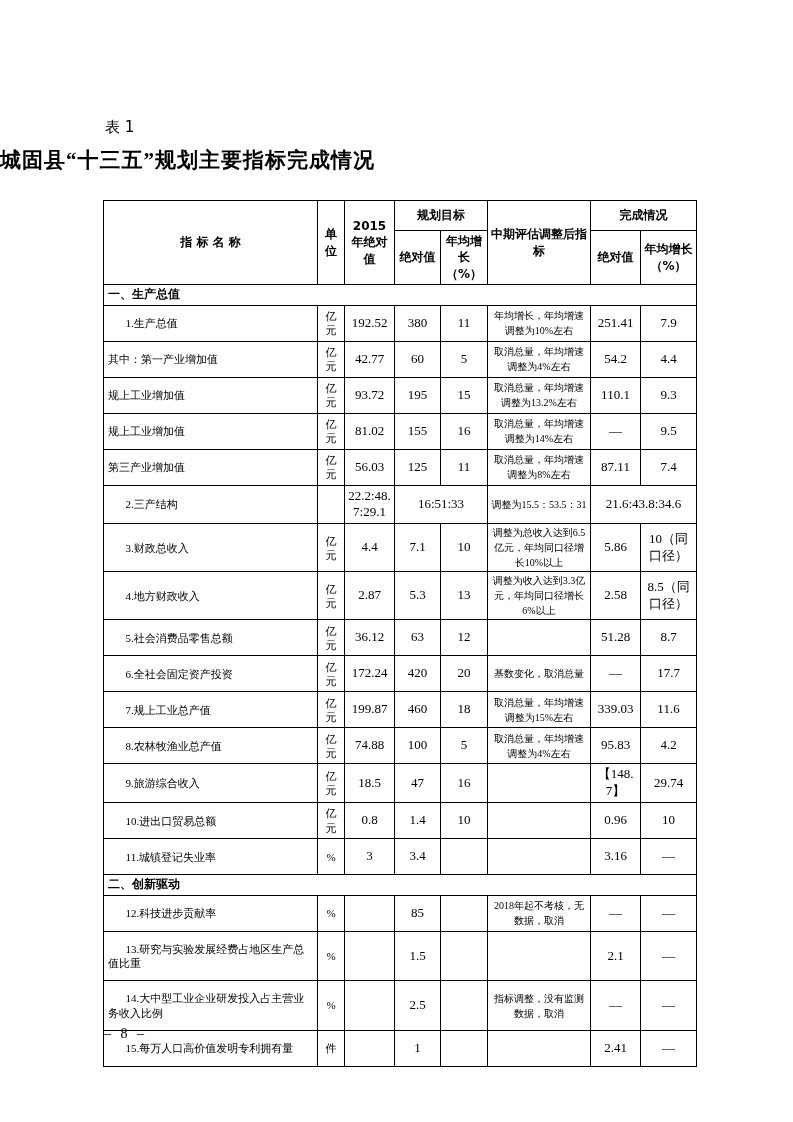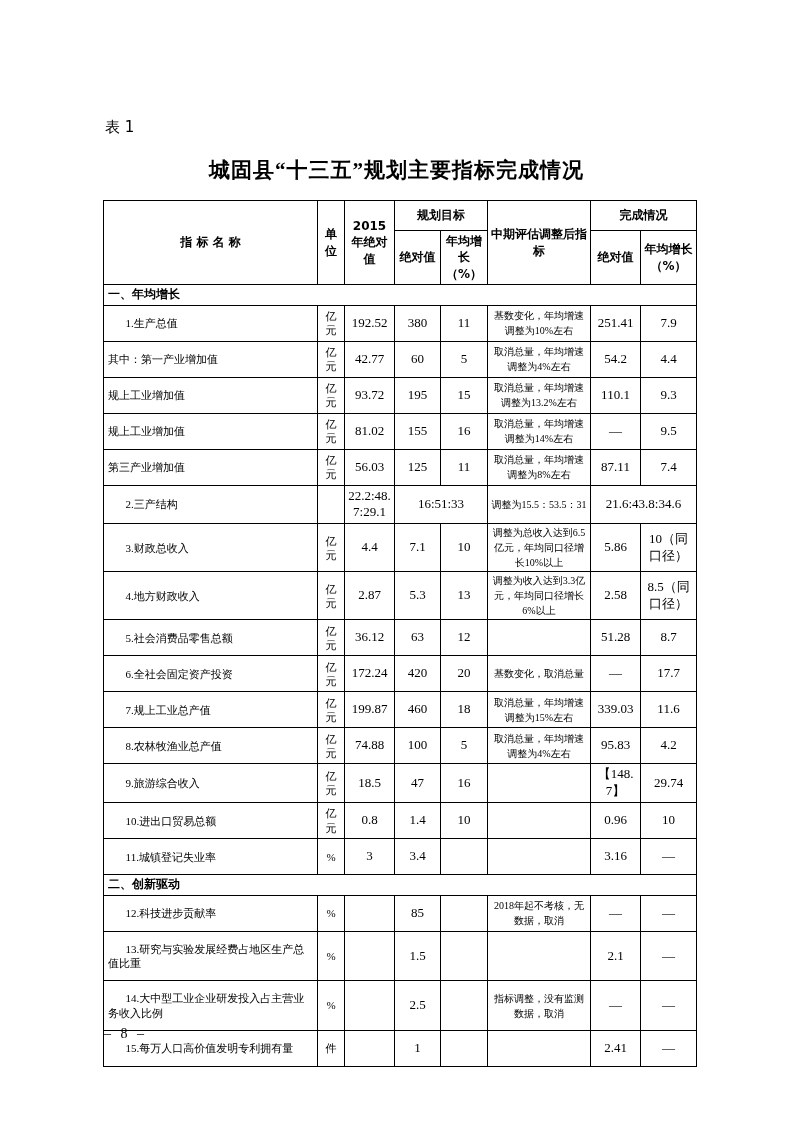--- a/index.html
+++ b/index.html
@@ -10,22 +10,22 @@
     font-family: "Liberation Serif", "DejaVu Serif", serif;
     color: #000000;
     overflow: hidden;
   }
   .table-label {
     position: absolute; left: 105px; top: 118px;
     font-family: "DejaVu Sans", "Liberation Sans", sans-serif;
     font-size: 15px;
   }
   .doc-title {
-    position: absolute; left: 0; top: 156px; width: 100%;
-    text-align: center;
+    position: absolute; left: 0; top: 146px; width: 100%;
+    text-align: left;
     font-size: 21px; font-weight: bold; letter-spacing: 1px;
   }
   table.main-table {
     position: absolute; left: 103px; top: 200px;
     width: 593px;
     border-collapse: collapse;
     table-layout: fixed;
   }
   th, td { border: 1px solid #000; vertical-align: middle; }
   th {
@@ -84,29 +84,29 @@
     </tr>
     <tr class="head-sub">
       <th>绝对值</th>
       <th>年均增长（%）</th>
       <th>绝对值</th>
       <th>年均增长（%）</th>
     </tr>
   </thead>
   <tbody>
       <tr class="section-row">
-        <td colspan="8">一、年均增长</td>
+        <td colspan="8">一、生产总值</td>
       </tr>
       <tr>
         <td class="name-cell indent">1.生产总值</td>
         <td class="unit-cell">亿元</td>
         <td class="num-cell">192.52</td>
         <td class="num-cell">380</td>
         <td class="num-cell">11</td>
-        <td class="midterm-cell">基数变化，年均增速调整为10%左右</td>
+        <td class="midterm-cell">年均增长，年均增速调整为10%左右</td>
         <td class="num-cell">251.41</td>
         <td class="num-cell">7.9</td>
       </tr>
       <tr>
         <td class="name-cell center">其中：第一产业增加值</td>
         <td class="unit-cell">亿元</td>
         <td class="num-cell">42.77</td>
         <td class="num-cell">60</td>
         <td class="num-cell">5</td>
         <td class="midterm-cell">取消总量，年均增速调整为4%左右</td>

